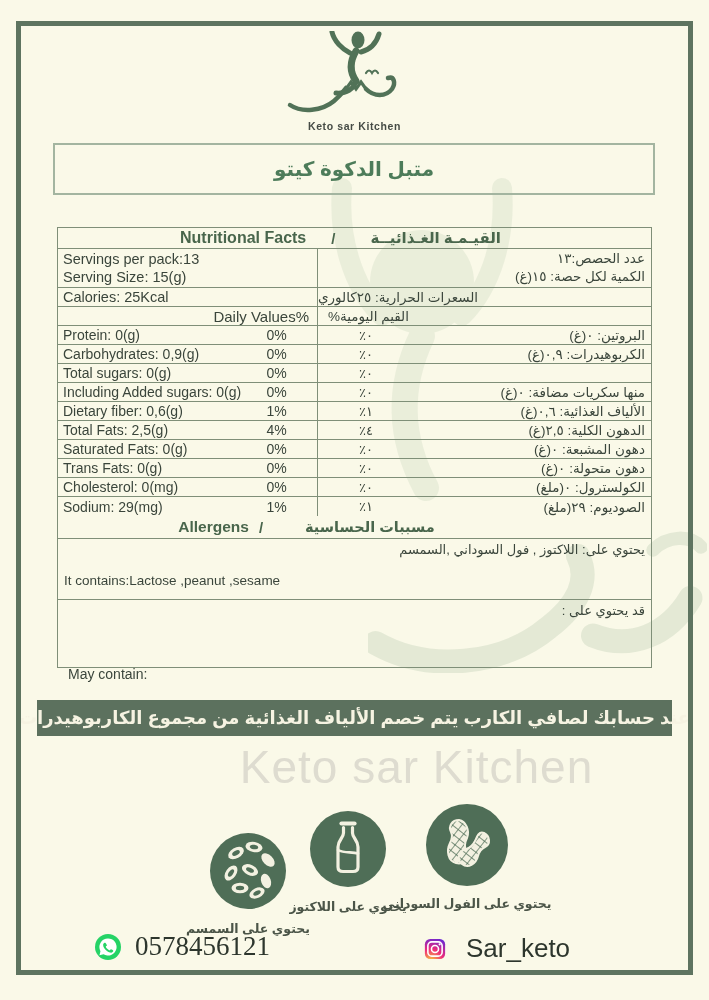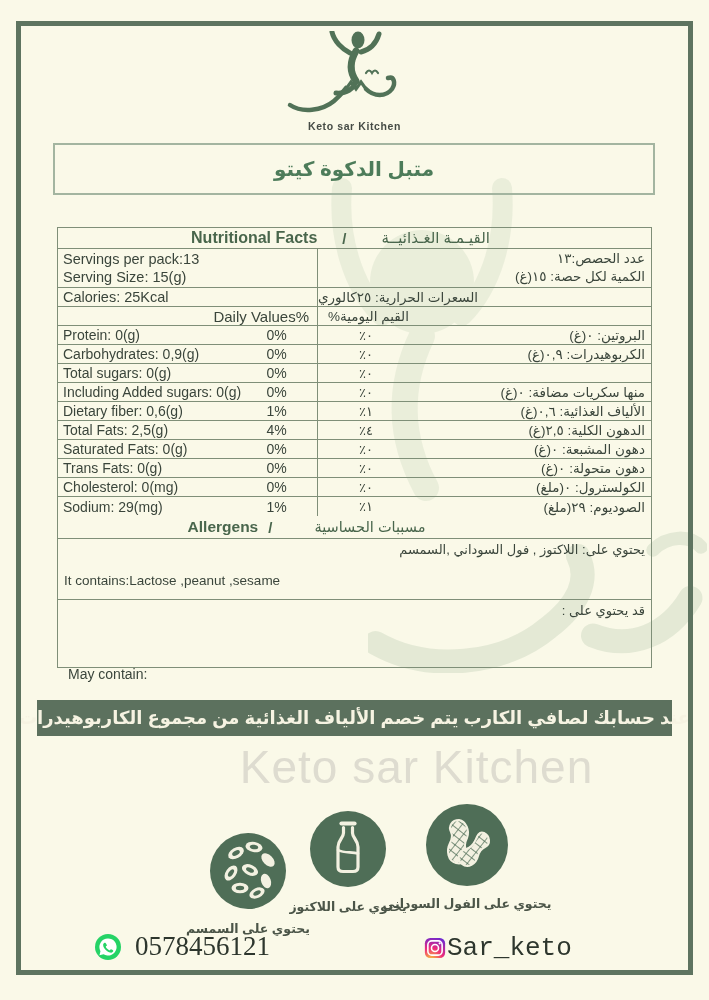--- a/index.html
+++ b/index.html
@@ -21,21 +21,21 @@
              border:2px solid #a3b5a0;display:flex;align-items:center;justify-content:center;z-index:2;}
   .title-box span{font-size:20px;font-weight:bold;color:var(--title_green,#4d7c5a);}
   
   .ntable{position:absolute;left:57px;top:227px;width:595px;border:1px solid var(--border_green,#7f8f78);
           box-sizing:border-box;z-index:2;background:transparent;}
   .trow{display:flex;border-bottom:1px solid var(--border_green,#7f8f78);box-sizing:border-box;position:relative;}
   .trow:last-child{border-bottom:none;}
   .hrow{height:21px;align-items:center;justify-content:center;}
   .hrow .h-en{font-size:16px;font-weight:bold;color:#49664c;}
   .hrow .h-sep{font-size:15px;font-weight:bold;color:#49664c;margin:0 35px 0 25px;}
-  .hrow .h-ar{font-size:15px;font-weight:normal;color:#49664c;}
+  .hrow .h-ar{font-size:15px;font-weight:bold;color:#49664c;}
   .hrow.nf .hgrp{transform:translateX(-14px);}
   .hrow.al{height:23px;}
   .hrow.al .h-en{font-size:15.5px;}
   .hrow.al .h-sep{margin:0 42px 0 10px;}
   .hrow.al .h-ar{font-size:14.5px;}
   .hgrp{display:flex;align-items:center;}
   .cell-en{width:260px;border-right:1px solid var(--border_green,#7f8f78);box-sizing:border-box;
            display:flex;align-items:center;padding-left:5px;}
   .cell-ar{flex:1;display:flex;align-items:center;min-width:0;}
   .r-serv{height:39px;}
@@ -72,21 +72,21 @@
   .g-sesame{left:163px;top:832px;}
   .g-lactose{left:263px;top:810px;}
   .g-peanut{left:382px;top:803px;}
   .icon-grp .lbl{margin-top:11px;font-size:12.5px;font-weight:bold;color:#4b5548;white-space:nowrap;}
   .g-peanut .lbl{margin-top:9px;}
   
   .contact-item{position:absolute;display:flex;align-items:center;z-index:2;}
   .c-wa{left:95px;top:931px;}
   .c-ig{left:424px;top:933px;}
   .c-num{font-family:"Liberation Serif","DejaVu Serif",serif;font-size:27px;color:#2d362d;margin-left:14px;}
-  .c-handle{font-family:Liberation Mono, monospace;font-size:26px;color:#2d362d;margin-left:1px;}
+  .c-handle{font-family:Liberation Sans, sans-serif;font-size:26px;color:#2d362d;margin-left:20px;}
 </style>
 </head>
 <body>
 
 <div class="page">
   <div class="frame"></div>
 
   <svg class="wm-fig" width="320" height="360" viewBox="0 0 160 180">
     <g stroke="#8fae8c" fill="none" stroke-linecap="round">
       <circle cx="80" cy="55" r="26" fill="#8fae8c" stroke="none"></circle>

